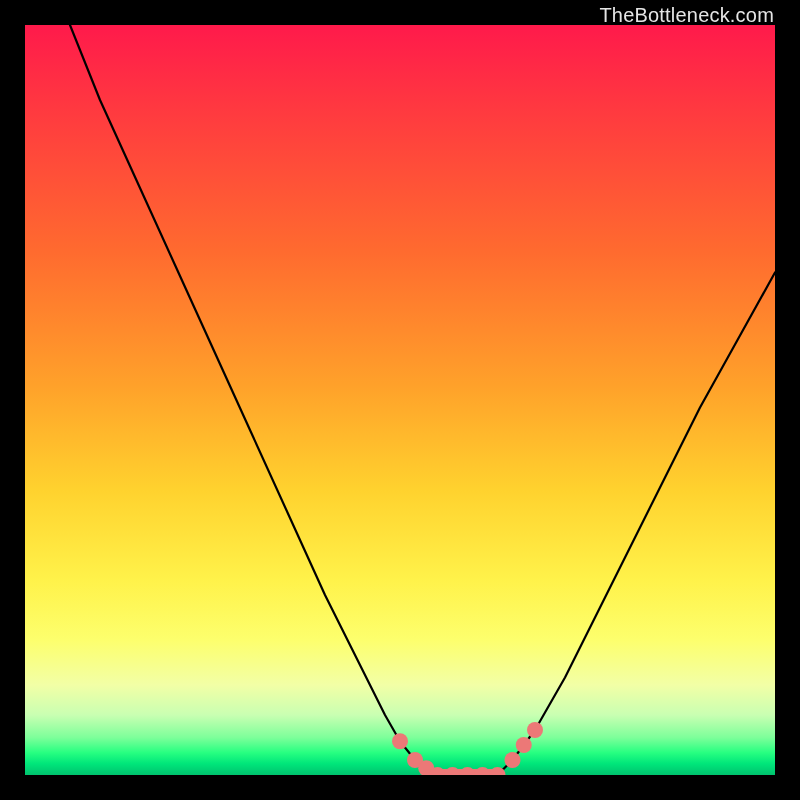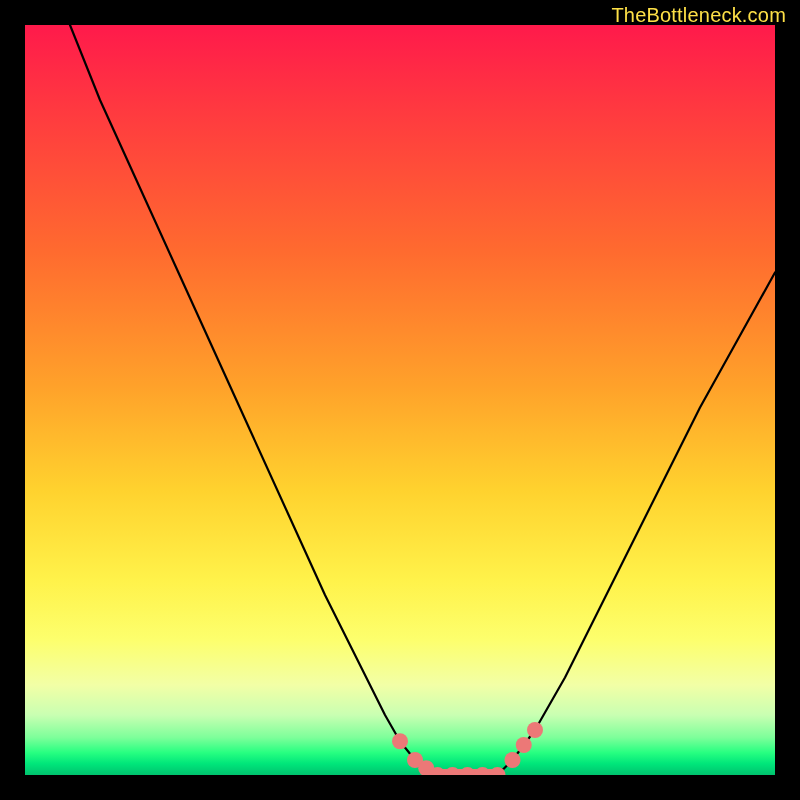--- a/index.html
+++ b/index.html
@@ -45,22 +45,22 @@
       #00c26e 100%
     );
   }
   svg.curves {
     position: absolute;
     inset: 0;
   }
   .watermark {
     position: absolute;
     top: 4px;
-    right: 14px;
-    color: #fde047;
+    right: 26px;
+    color: #e5e5e5;
     font-size: 20px;
     font-weight: 500;
     letter-spacing: 0.2px;
     user-select: none;
   }
 </style>
 </head>
 <body>
 
 <div class="frame">

